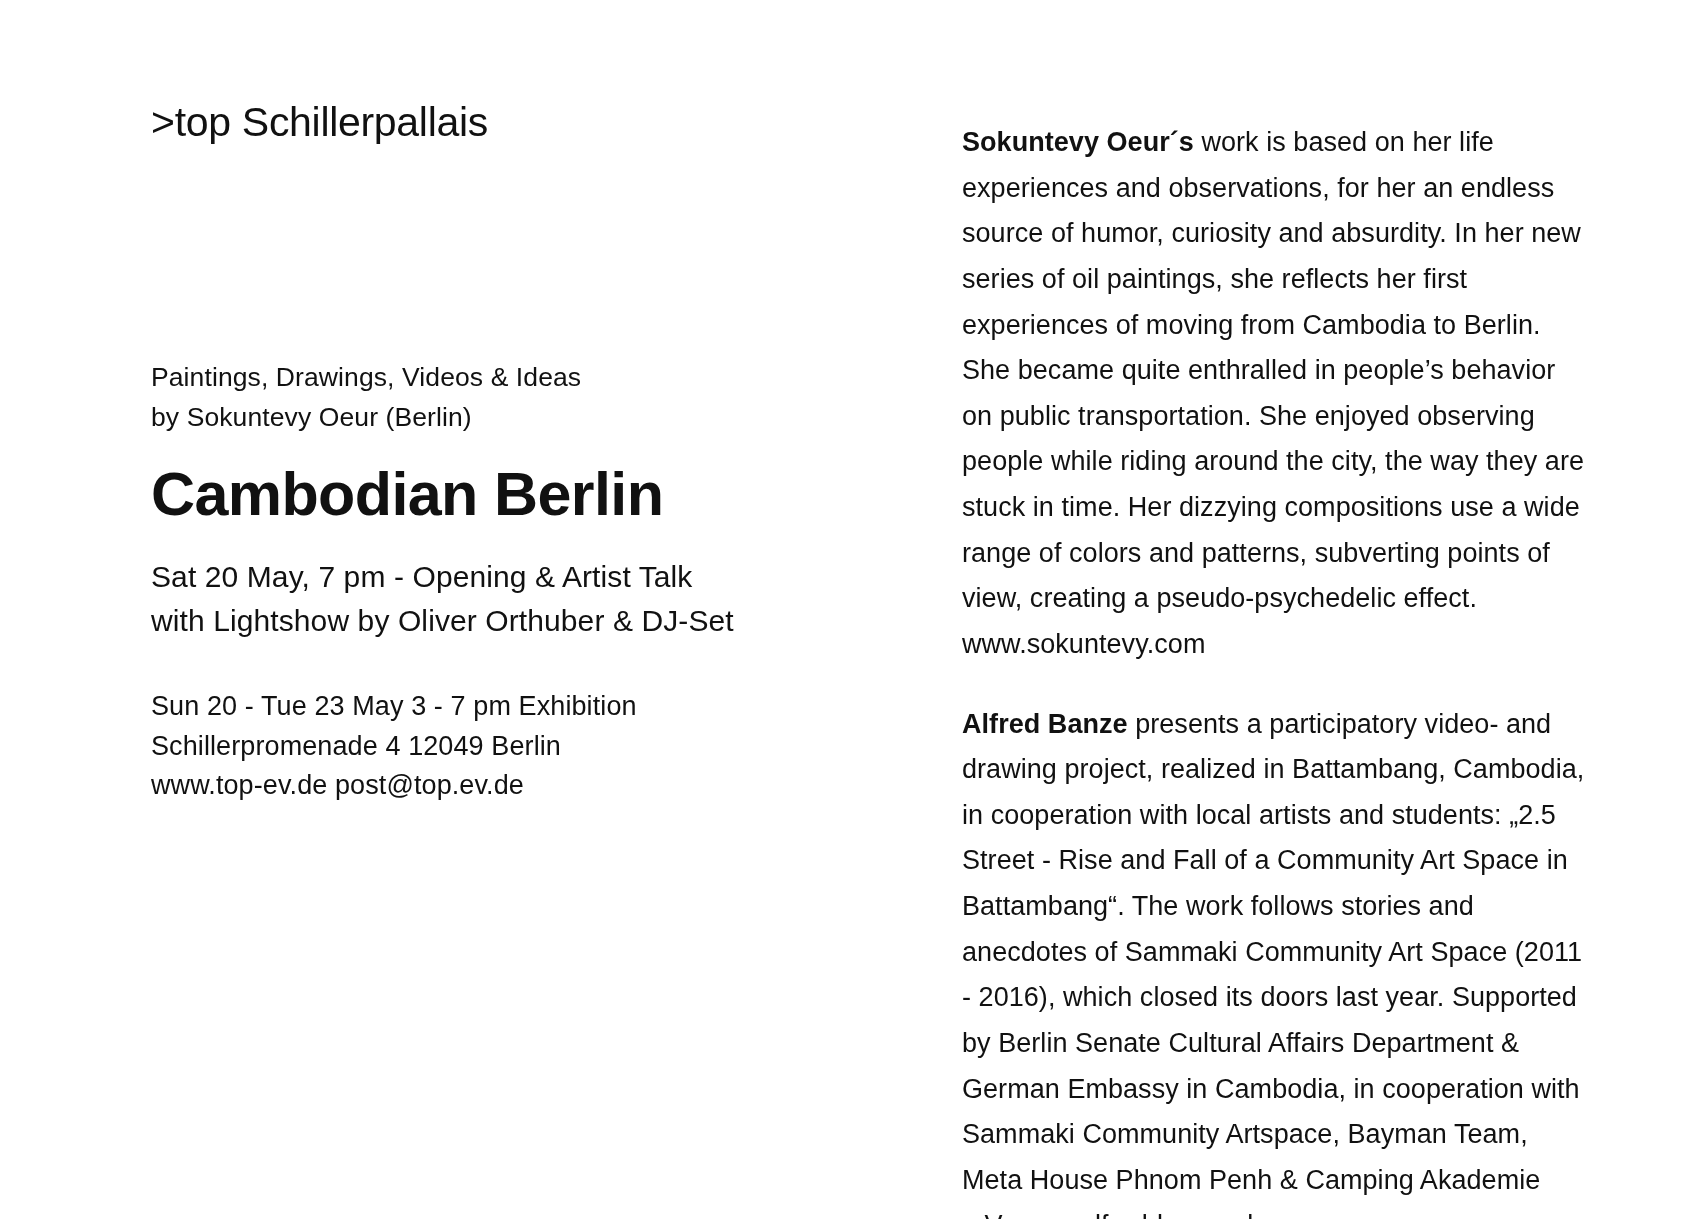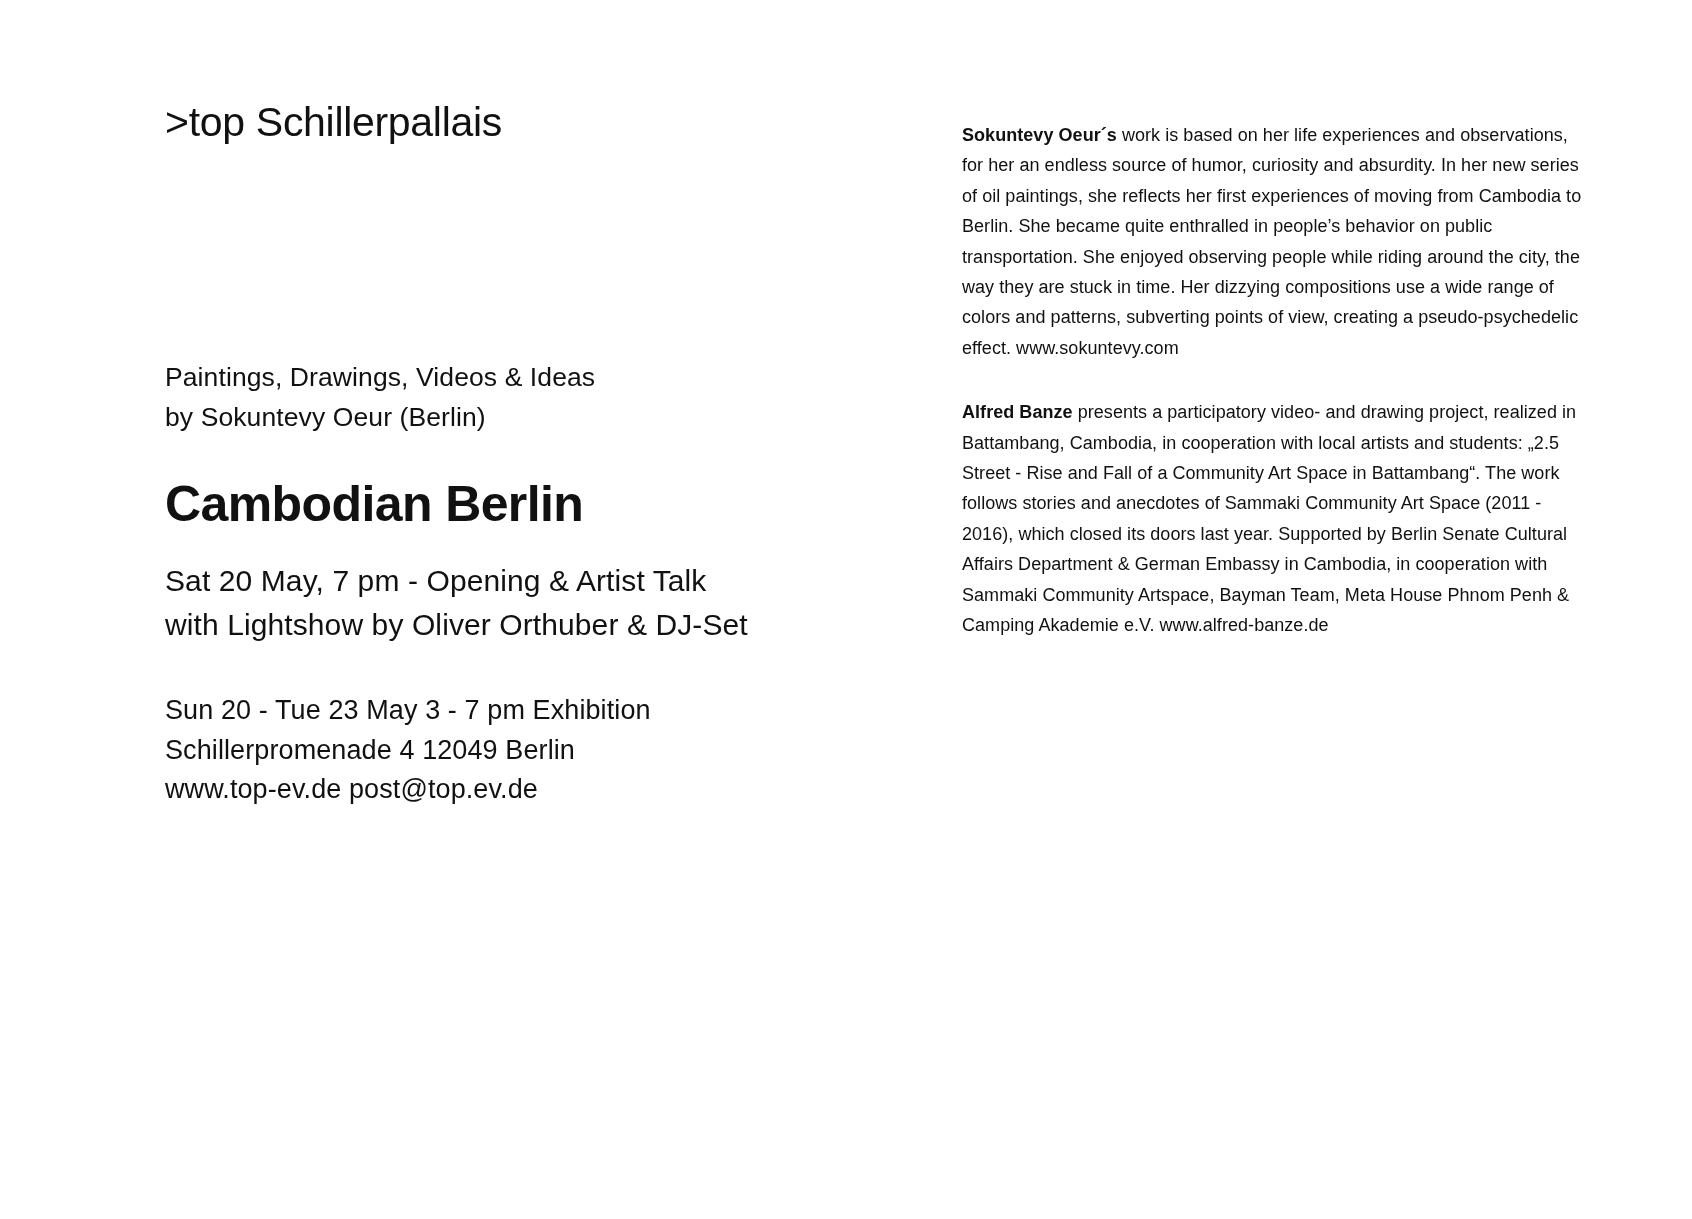--- a/index.html
+++ b/index.html
@@ -15,21 +15,21 @@
     overflow: hidden;
   }
   .page {
     position: relative;
     width: 1692px;
     height: 1219px;
     box-sizing: border-box;
   }
   .col-left {
     position: absolute;
-    left: 165px;
+    left: 151px;
     top: 100px;
     width: 640px;
   }
   .col-right {
     position: absolute;
     left: 962px;
     top: 120px;
     width: 630px;
   }
 
@@ -46,22 +46,22 @@
     margin-top: 212px;
     font-size: 26.5px;
     line-height: 1.52;
     letter-spacing: 0.1px;
   }
   .subtitle-block div {
     white-space: nowrap;
   }
 
   .main-title {
-    margin-top: 40px;
-    font-size: 50px;
+    margin-top: 24px;
+    font-size: 61px;
     font-weight: bold;
     letter-spacing: -0.6px;
     line-height: 1.05;
     white-space: nowrap;
   }
 
   .events-block {
     margin-top: 29px;
     font-size: 30px;
     line-height: 1.47;
@@ -82,21 +82,21 @@
   .address-block {
     font-size: 27px;
     line-height: 1.45;
     letter-spacing: 0.1px;
   }
   .address-block div {
     white-space: nowrap;
   }
 
   .body-para {
-    font-size: 18px;
+    font-size: 27px;
     line-height: 1.69;
     letter-spacing: 0.05px;
     text-align: left;
     margin: 0;
   }
   .body-para + .body-para {
     margin-top: 34px;
   }
   .lead {
     font-weight: bold;

